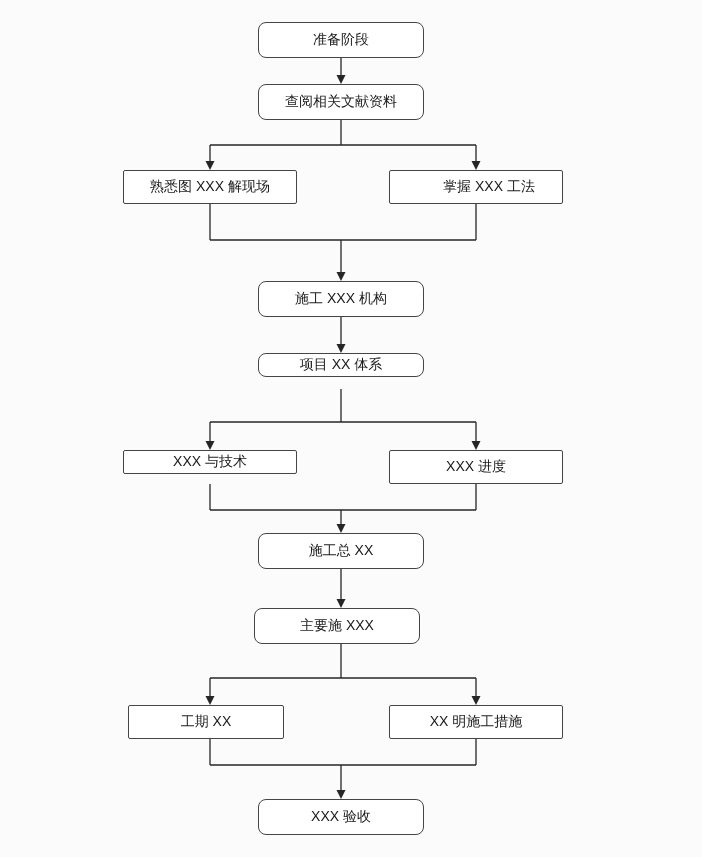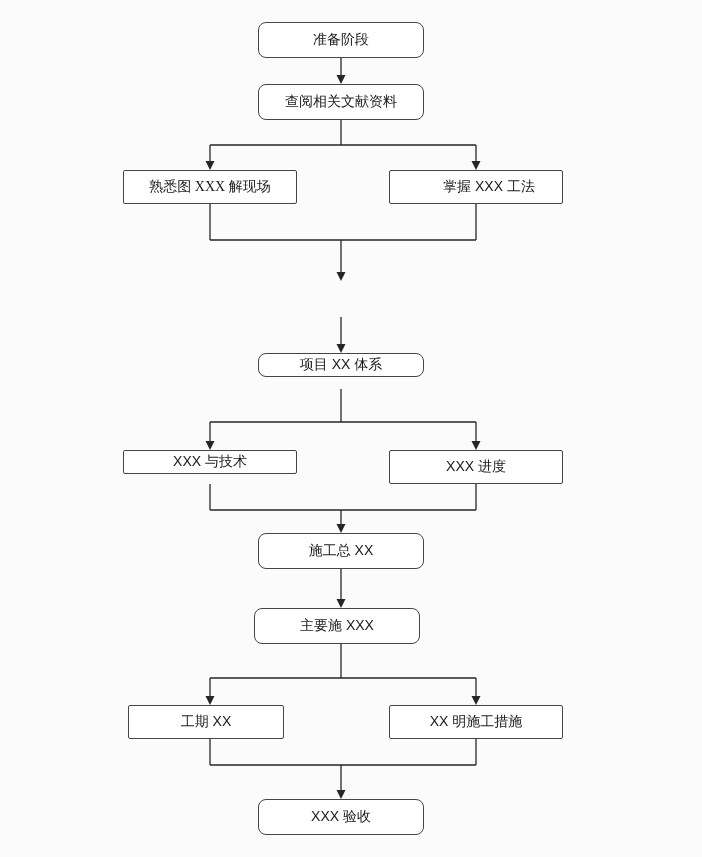--- a/index.html
+++ b/index.html
@@ -83,28 +83,31 @@
   </svg>
 
   <div class="node rounded" style="left:258px; top:22px;  width:166px; height:36px;">
     <span>准备阶段</span>
   </div>
 
   <div class="node rounded" style="left:258px; top:84px;  width:166px; height:36px;text-align:center;">
     <span>查阅相关文献资料</span>
   </div>
 
-  <div class="node rect" style="left:123px; top:170px; width:174px; height:34px;font-family:Liberation Serif, serif;">
+  <div class="node rect" style="left:123px; top:170px; width:174px; height:34px;">
     <span>熟悉图 XXX 解现场</span>
   </div>
 
   <div class="node rect" style="left:389px; top:170px; width:174px; height:34px;padding-left:26px;">
     <span>掌握 XXX 工法</span>
   </div>
 
+  <div class="node rounded" style="left:258px; top:281px; width:166px; height:36px;">
+    <span>施工 XXX 机构</span>
+  </div>
 
   <div class="node rounded" style="left:258px; top:353px; width:166px; height:24px;">
     <span>项目 XX 体系</span>
   </div>
 
   <div class="node rect" style="left:123px; top:450px; width:174px; height:24px;">
     <span>XXX 与技术</span>
   </div>
 
   <div class="node rect" style="left:389px; top:450px; width:174px; height:34px;">

